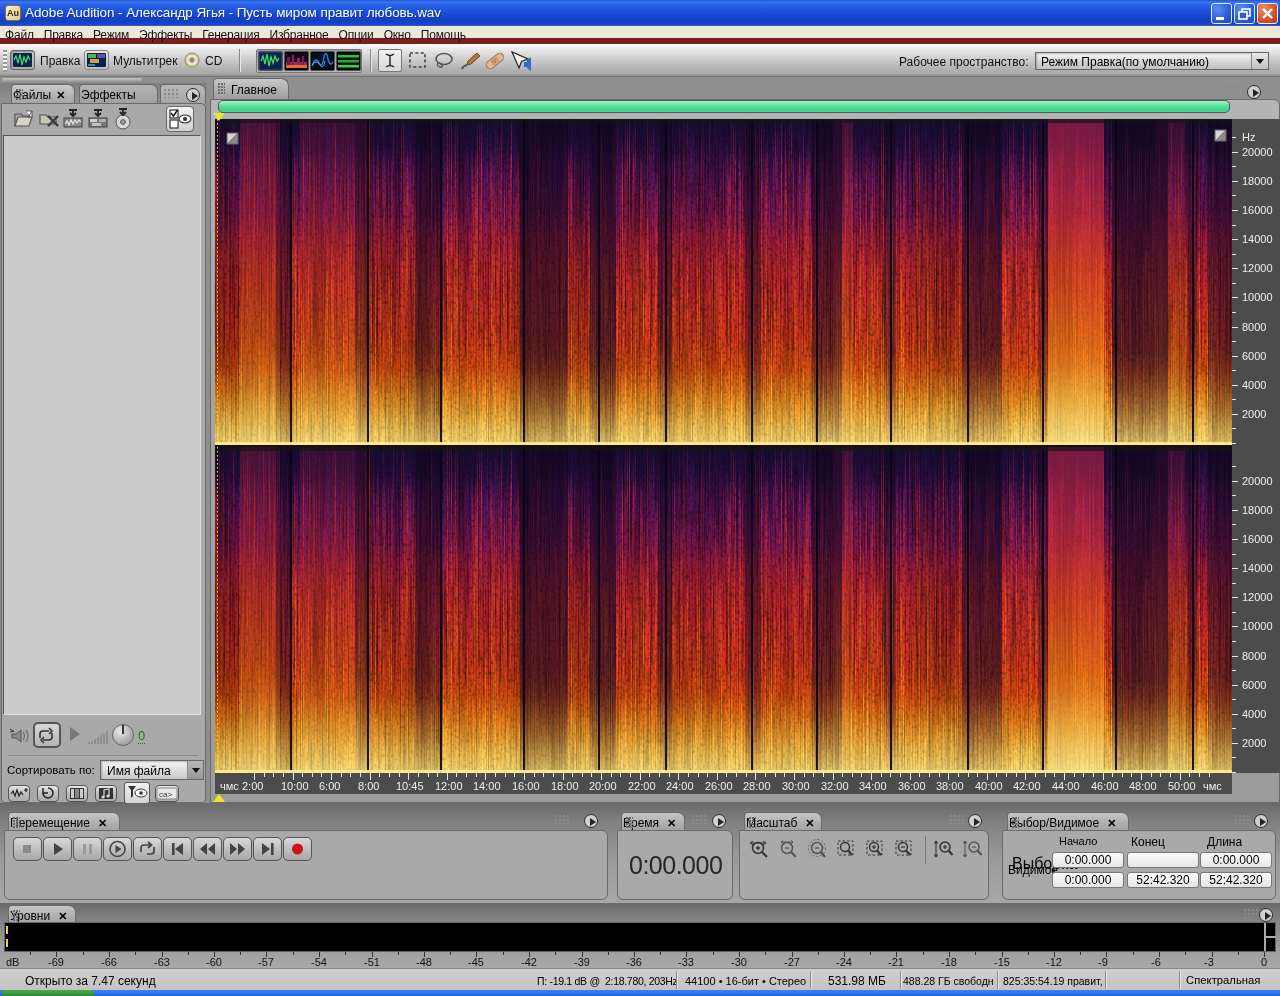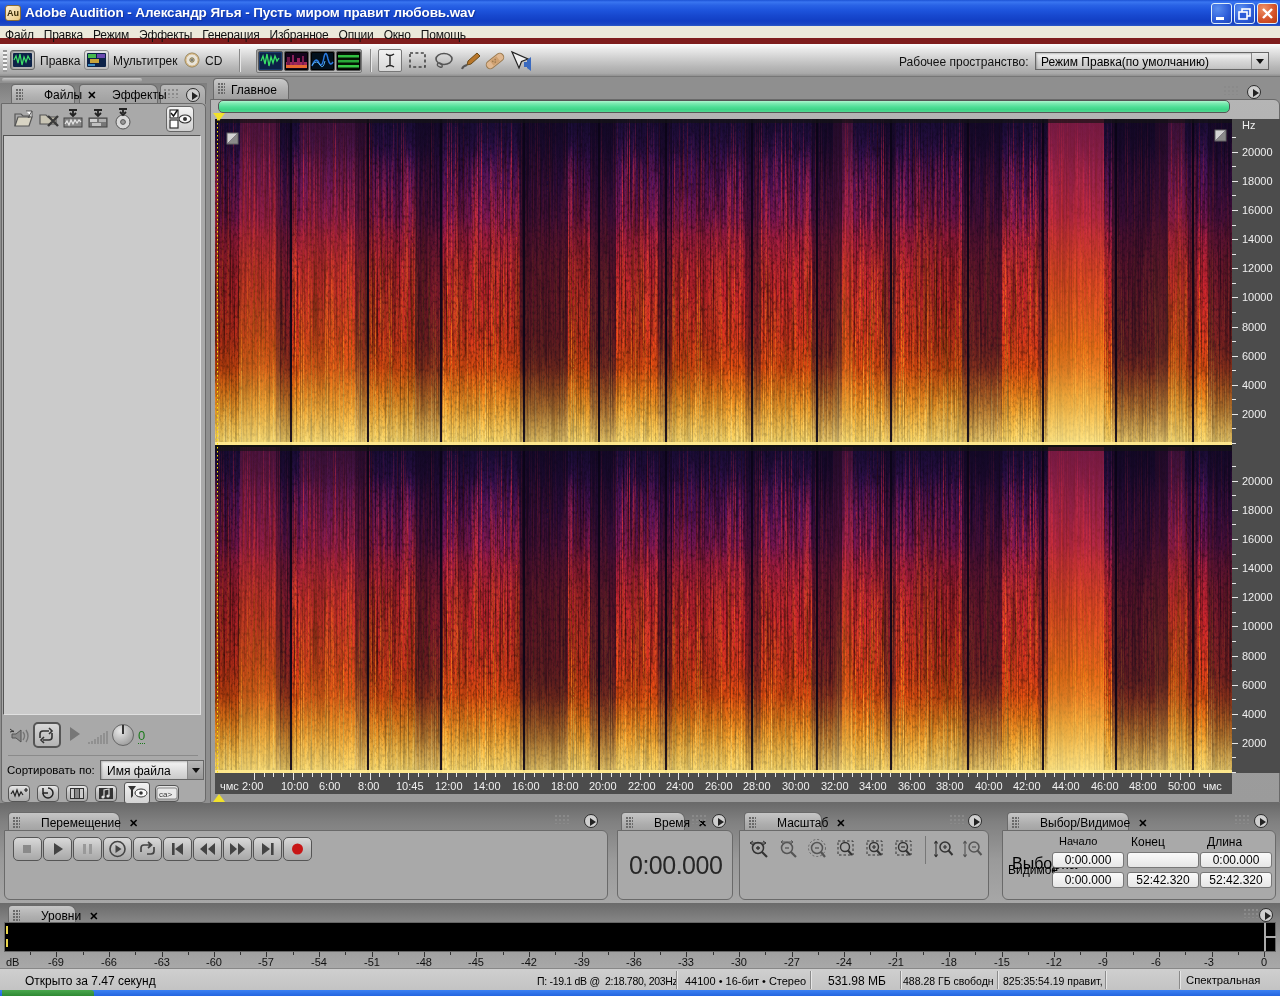--- a/index.html
+++ b/index.html
@@ -3,35 +3,35 @@
 <style>
 *{margin:0;padding:0;box-sizing:border-box}
 html,body{width:1280px;height:996px;overflow:hidden}
 body{font-family:"Liberation Sans",sans-serif;font-size:12px;background:#8f8f8f;position:relative}
 .abs{position:absolute}
 
 #titlebar{position:absolute;left:0;top:0;width:1280px;height:26px;
 background:linear-gradient(180deg,#1a50d0 0%,#2e67e8 4%,#3874ef 9%,#2a63e6 20%,#1e55dd 38%,#1748cf 60%,#123fc4 80%,#1a46c4 93%,#2d5ac6 100%);}
 #titlebar .appicon{position:absolute;left:5px;top:5px;width:16px;height:16px;border-radius:3px;
 background:linear-gradient(135deg,#fdf1d7,#e8c77f);border:1px solid #8a6d35;color:#3a2c08;font-size:9px;font-weight:bold;text-align:center;line-height:14px}
-#titlebar .title{position:absolute;left:25px;top:5px;color:#fff;font-size:13.5px;font-weight:bold;letter-spacing:-0.1px;text-shadow:1px 1px 1px #12329a;white-space:nowrap}
+#titlebar .title{position:absolute;left:25px;top:5px;color:#fff;font-size:13.5px;font-weight:normal;letter-spacing:-0.1px;text-shadow:1px 1px 1px #12329a;white-space:nowrap}
 .winbtn{position:absolute;top:3px;width:21px;height:21px;border-radius:3px;border:1px solid #dff0fb}
 .winbtn svg{position:absolute;left:0;top:0}
 #btnmin{left:1211px;background:radial-gradient(circle at 30% 25%,#5a8ef0,#2c5cd8 60%,#1e46b8)}
 #btnmax{left:1234px;background:radial-gradient(circle at 30% 25%,#5a8ef0,#2c5cd8 60%,#1e46b8)}
 #btncls{left:1257px;background:radial-gradient(circle at 30% 25%,#ee9267,#d6552c 55%,#b83a10)}
 
 #menubar{position:absolute;left:0;top:26px;width:1280px;height:18px;background:#ece9da;border-bottom:6px solid #7f1d1d}
 #menubar span{display:inline-block;padding:2px 0 0 0;margin-left:5px;margin-right:5px;color:#111;font-size:12px;letter-spacing:-0.2px}
 
 #toolbar{position:absolute;left:0;top:44px;width:1280px;height:33px;
 background:linear-gradient(180deg,#fdfdfd 0%,#e8e8e8 18%,#cfcfcf 45%,#b9b9b9 70%,#a8a8a8 92%,#8f8f8f 100%);border-bottom:1px solid #777}
 .tbgrip{position:absolute;left:3px;top:6px;width:4px;height:22px;background:repeating-linear-gradient(180deg,#999 0 2px,#f5f5f5 2px 4px)}
 .tbtext{position:absolute;top:10px;font-size:12px;color:#111}
-.ptab{position:absolute;height:19px;background:linear-gradient(180deg,#c6c6c6,#aeaeae 60%,#a2a2a2);border:1px solid #6a6a6a;border-bottom:none;border-radius:4px 7px 0 0;color:#000;font-size:12px;padding:3px 8px 0 32px;white-space:nowrap}
+.ptab{position:absolute;height:19px;background:linear-gradient(180deg,#c6c6c6,#aeaeae 60%,#a2a2a2);border:1px solid #6a6a6a;border-bottom:none;border-radius:4px 7px 0 0;color:#000;font-size:12px;padding:3px 8px 0 1px;white-space:nowrap}
 .ptab .grip{position:absolute;left:4px;top:4px;width:7px;height:12px;background:radial-gradient(circle at 1px 1px,#6a6a6a 0 .8px,transparent 1px);background-size:3px 3px}
 .ptab .x{font-weight:bold;font-size:11px;margin-left:8px}
 .flyout{position:absolute;width:14px;height:14px;border-radius:50%;border:1.5px solid #2b2b2b;background:#cfcfcf;}
 .flyout:after{content:"";position:absolute;left:4.5px;top:3px;border-left:6px solid #222;border-top:4px solid transparent;border-bottom:4px solid transparent}
 .fgrip{position:absolute;width:14px;height:9px;background:radial-gradient(circle at 1px 1px,#8a8a8a 0 .9px,transparent 1.1px);background-size:4px 4px}
 .panelbody{position:absolute;background:#a9a9a9;border:1px solid #6a6a6a;border-radius:0 6px 6px 6px}
 
 #leftdock{position:absolute;left:0;top:77px;width:207px;height:726px}
 #filelist{position:absolute;left:3px;top:58px;width:198px;height:580px;background:#cbcbcb;border-top:1px solid #555;border-left:1px solid #555;border-right:1px solid #e0e0e0;border-bottom:1px solid #e0e0e0}
 
@@ -459,21 +459,21 @@
       </g>
 <g>
         <path d="M1000 11 h11 l-11 11 z" fill="#d4d4d4"></path>
         <path d="M1011 11 v11 h-11 z" fill="#8a8a8a"></path>
         <rect x="1000" y="11" width="11" height="11" fill="none" stroke="#666" stroke-width="1"></rect>
       </g>
 <line x1="2.5" y1="0" x2="2.5" y2="654" stroke="#ffe400" stroke-width="1" stroke-dasharray="1.5 2.5"></line>
 </svg>
 </div>
 <div id="hzruler">
-    <div class="abs" style="left:10px;top:0">Hz</div>
+    <div class="abs" style="left:10px;top:12px">Hz</div>
     <div class="hztick" style="top:309px;width:4px"></div>
     <div class="hztick" style="top:295px;width:6px"></div>
     <div class="hzlab" style="top:289px">2000</div>
     <div class="hztick" style="top:280px;width:4px"></div>
     <div class="hztick" style="top:266px;width:6px"></div>
     <div class="hzlab" style="top:260px">4000</div>
     <div class="hztick" style="top:251px;width:4px"></div>
     <div class="hztick" style="top:237px;width:6px"></div>
     <div class="hzlab" style="top:231px">6000</div>
     <div class="hztick" style="top:222px;width:4px"></div>

